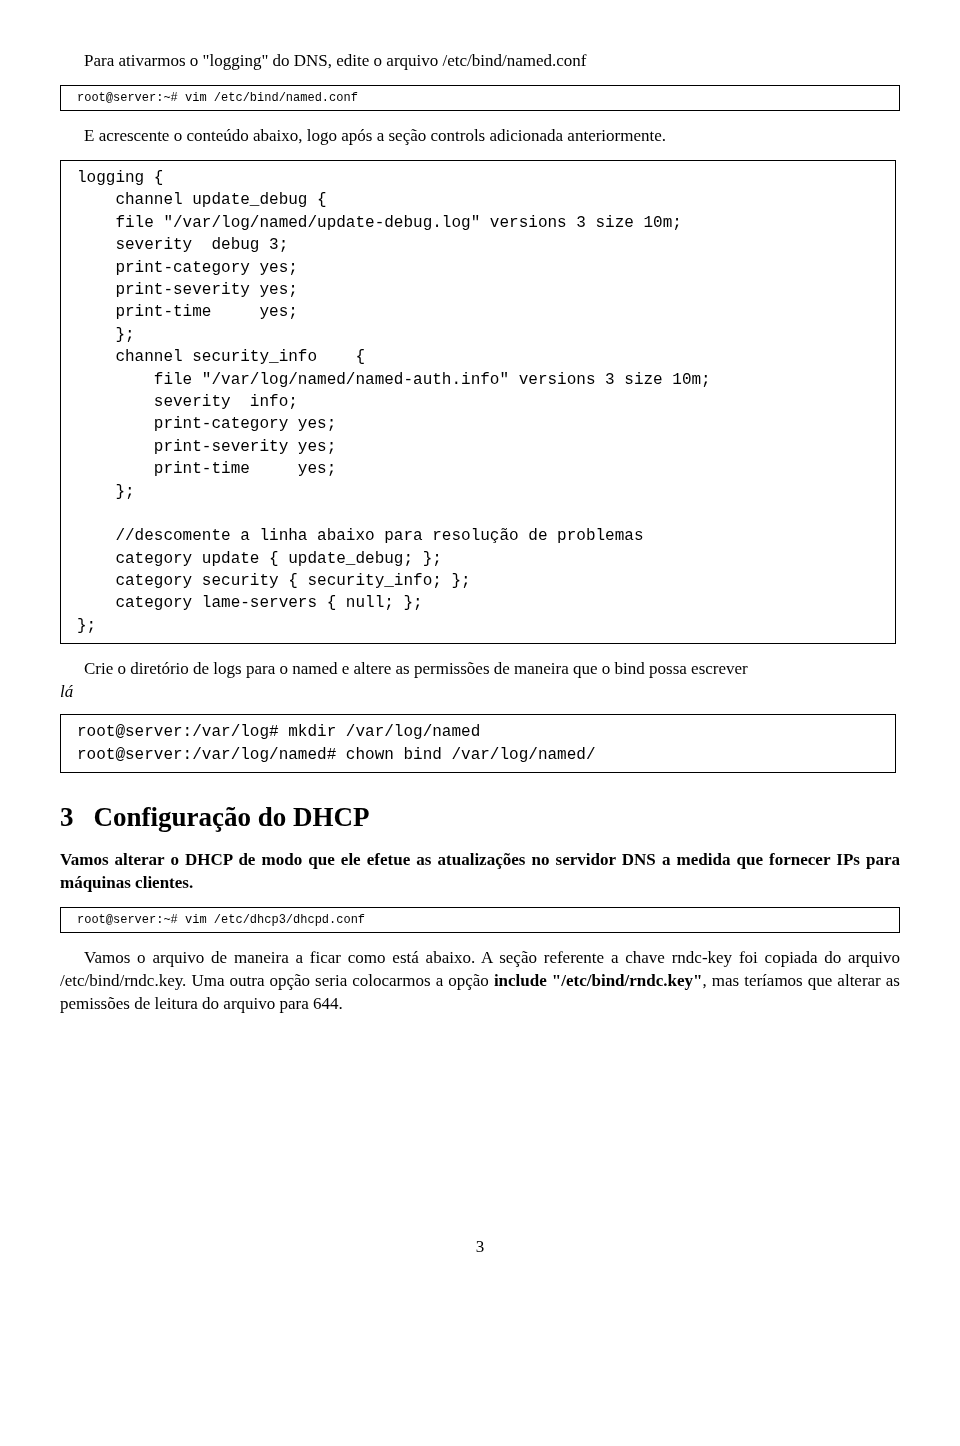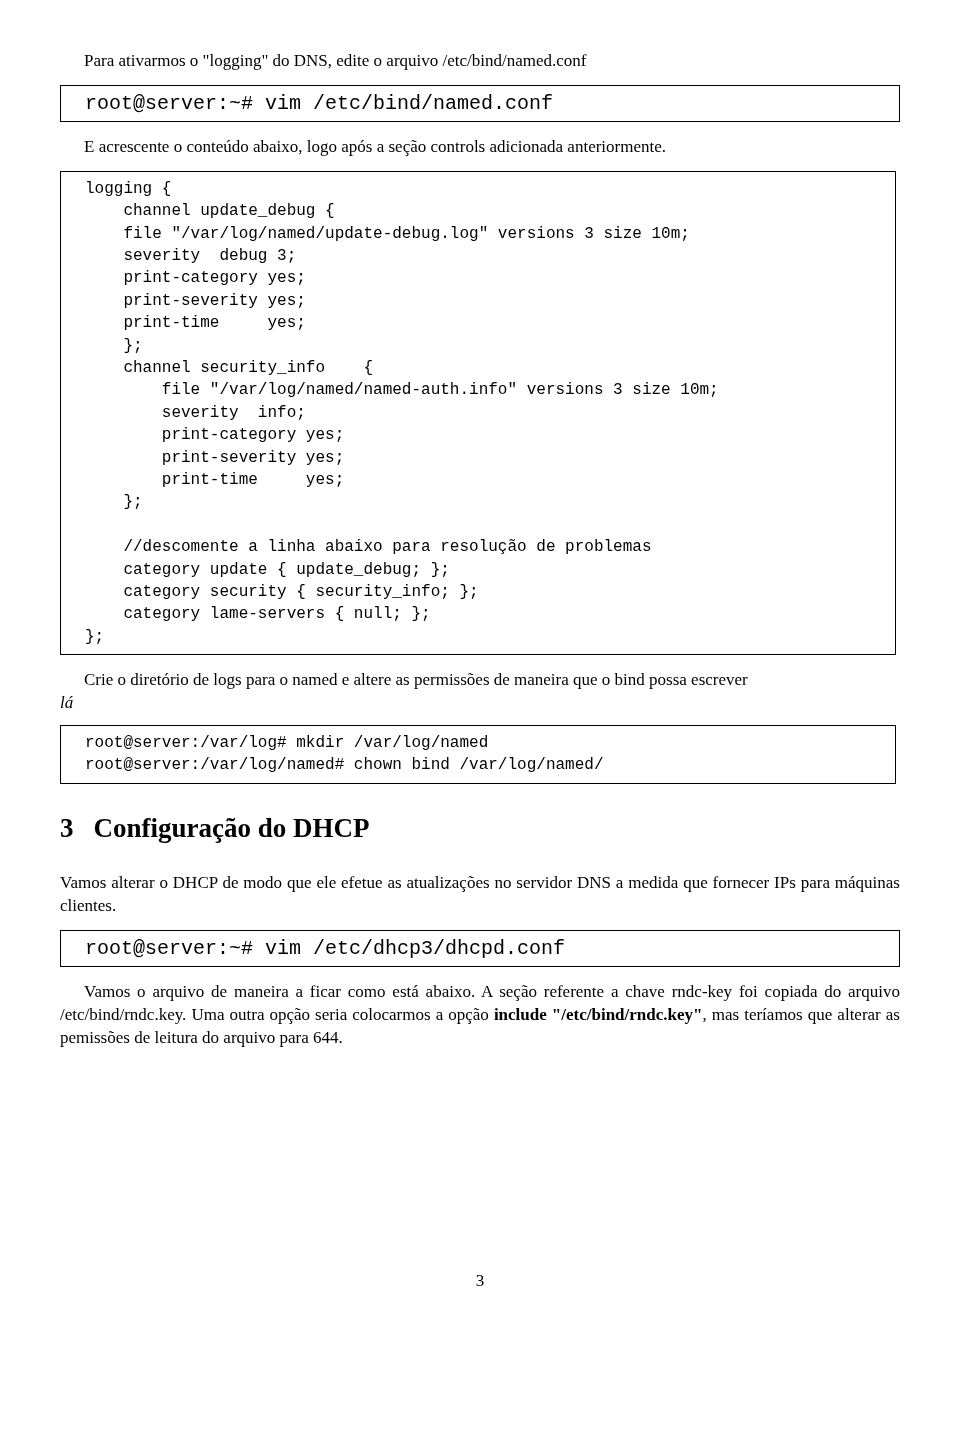--- a/index.html
+++ b/index.html
@@ -13,44 +13,45 @@
     font-size: 17px;
     line-height: 1.35;
   }
   .para {
     margin: 0 0 12px 0;
     text-indent: 24px;
   }
   .para-noindent {
     margin: 0 0 12px 0;
     text-indent: 0;
+    font-weight: bold;
   }
   .code-box {
     border: 1px solid #000;
-    padding: 4px 24px;
+    padding: 4px 16px;
     margin: 4px 0 14px 0;
     font-family: "Courier New", Courier, monospace;
-    font-size: 20px;
+    font-size: 12px;
     white-space: pre;
     line-height: 1.35;
   }
   .code-box-multi {
     border: 1px solid #000;
-    padding: 6px 24px;
+    padding: 6px 16px;
     margin: 10px 4px 14px 0;
     font-family: "Courier New", Courier, monospace;
     font-size: 16px;
     white-space: pre;
     line-height: 1.4;
   }
   h2.section {
     font-family: "Times New Roman", Times, serif;
     font-weight: bold;
     font-size: 27px;
-    margin: 26px 0 26px 0;
+    margin: 26px 0 14px 0;
   }
   .section-num {
     display: inline-block;
     margin-right: 20px;
   }
   .hang {
     text-indent: -24px;
     padding-left: 0;
     margin: 0 0 3px 0;
   }

